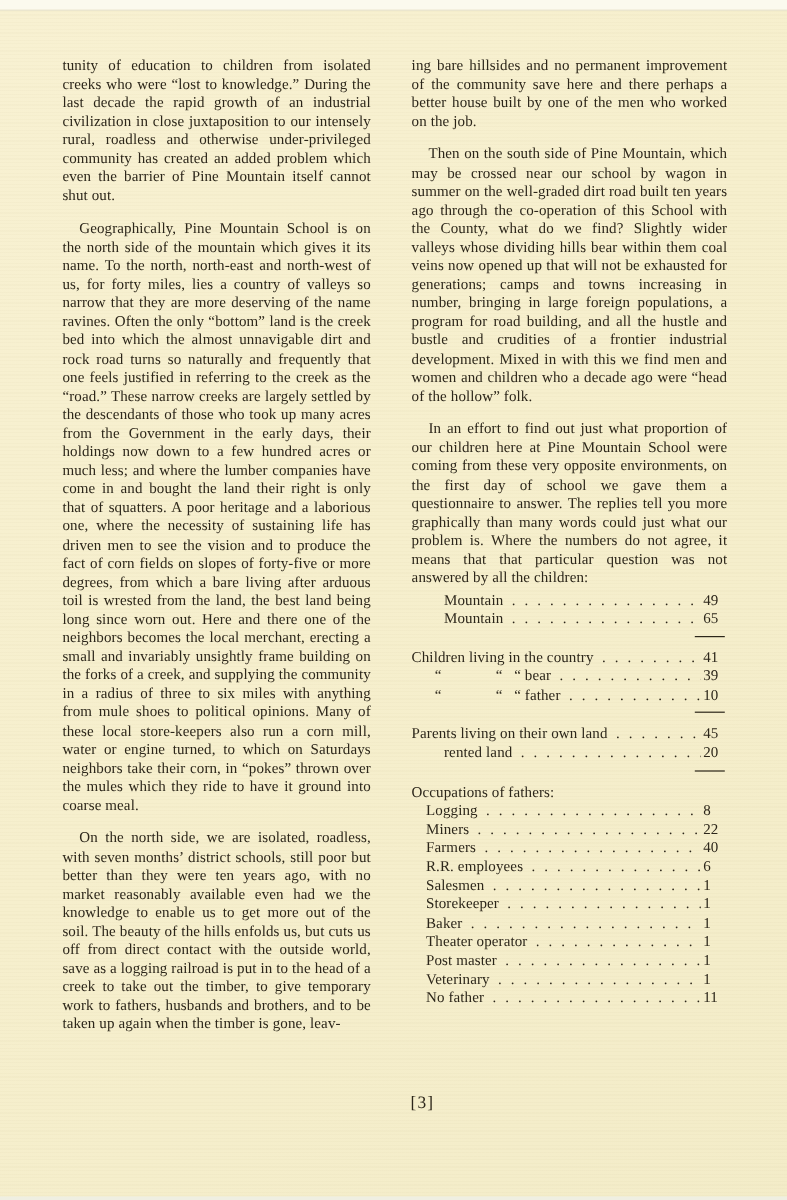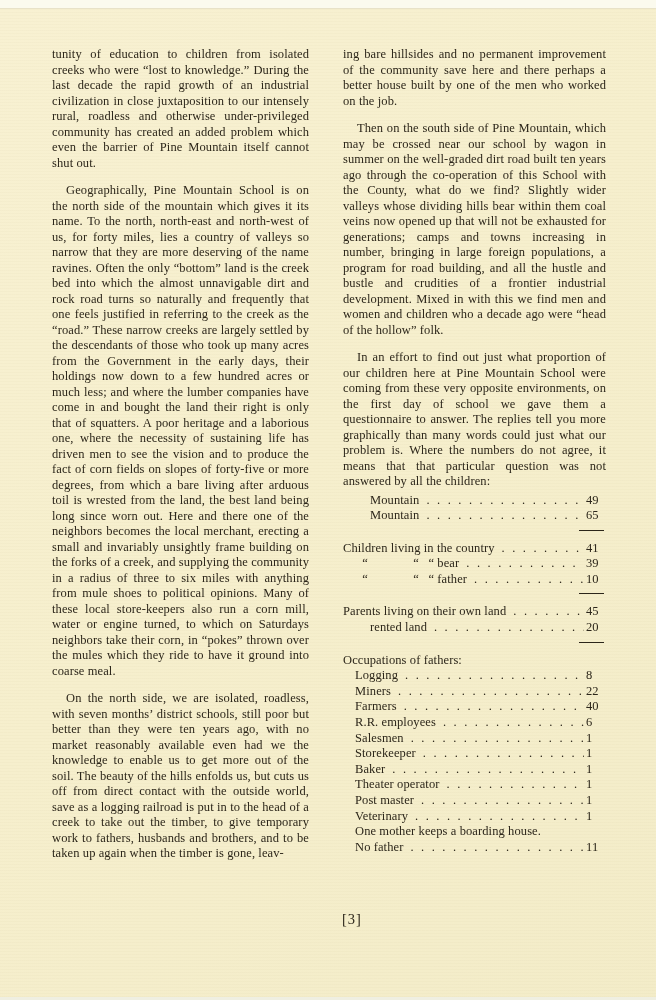--- a/index.html
+++ b/index.html
@@ -160,23 +160,20 @@
           <span class="lbl">Post master</span>
           <span class="leader">........................................</span>
           <span class="val">1</span>
         </div>
         <div class="srow ind-2">
           <span class="lbl">Veterinary</span>
           <span class="leader">........................................</span>
           <span class="val">1</span>
         </div>
         <div class="srow ind-2">
-          <span class="lbl">One mother keeps a boarding house.</span>
-        </div>
-        <div class="srow ind-2">
           <span class="lbl">No father</span>
           <span class="leader">........................................</span>
           <span class="val">11</span>
         </div>
       </div>
   </div>
 
   <div class="pageno">[3]</div>
 </div>
 

